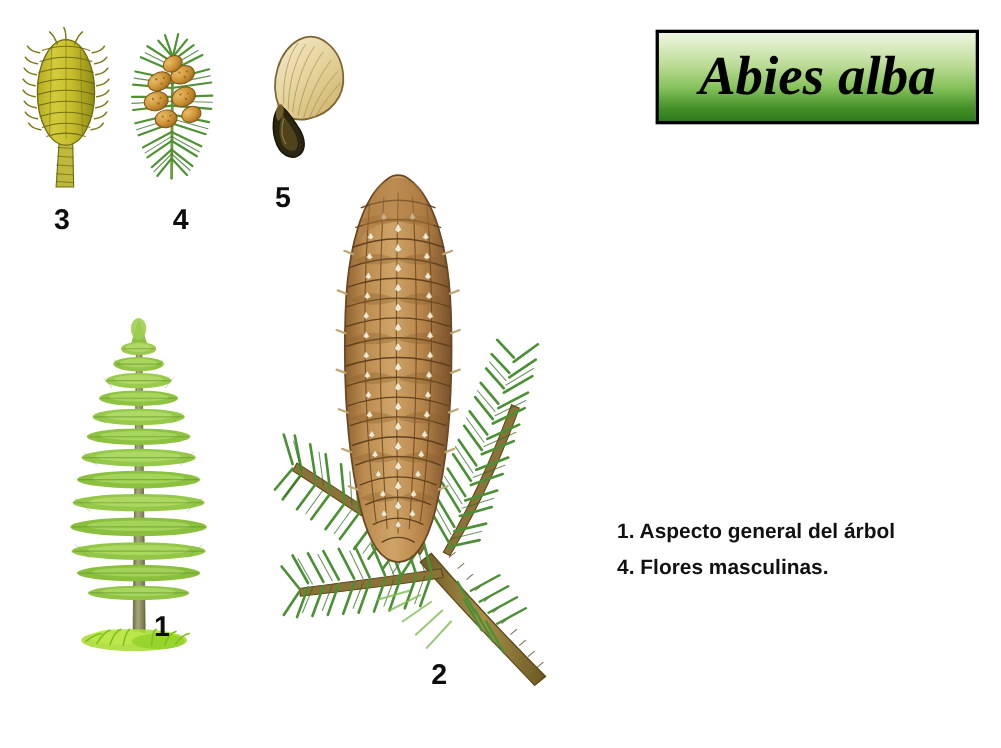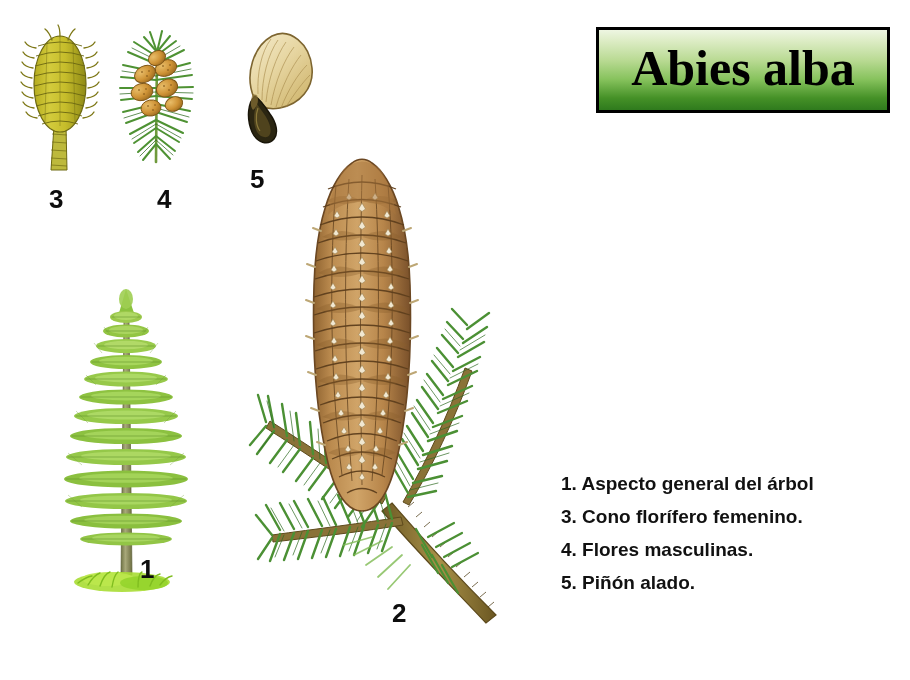--- a/index.html
+++ b/index.html
@@ -33,20 +33,21 @@
                 #b9da93 38%,
                 #86c25c 62%,
                 #459127 85%,
                 #2f7a1d 100%);
     display: flex;
     align-items: center;
     justify-content: center;
   }
   #title-text {
     font-family: "Liberation Serif", "DejaVu Serif", serif;
+    font-style: italic;
     font-weight: bold;
     font-size: 50px;
     line-height: 1;
     color: #000000;
     letter-spacing: 0px;
     white-space: nowrap;
     padding-bottom: 4px;
   }
 
   
@@ -713,18 +714,16 @@
   </div>
 
   <div class="fig-num" id="num-1">1</div>
   <div class="fig-num" id="num-2">2</div>
   <div class="fig-num" id="num-3">3</div>
   <div class="fig-num" id="num-4">4</div>
   <div class="fig-num" id="num-5">5</div>
 
   <div id="legend">
     <div class="legend-item">1. Aspecto general del árbol</div>
-    <div class="legend-item">3. Cono florífero femenino.</div>
     <div class="legend-item">4. Flores masculinas.</div>
-    <div class="legend-item">5. Piñón alado.</div>
   </div>
 
 </div>
 
 </body></html>

